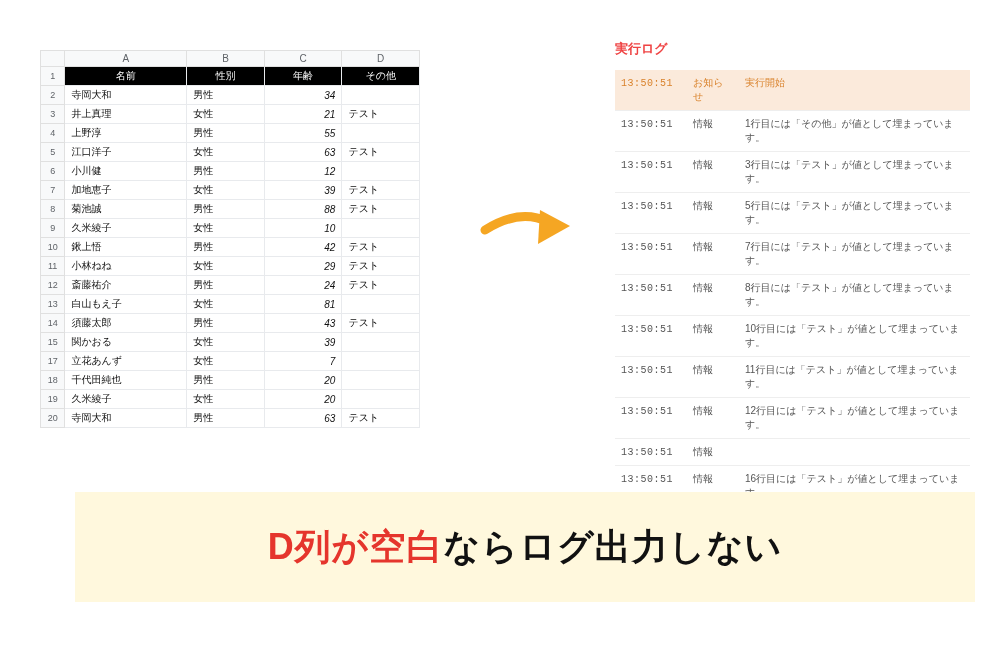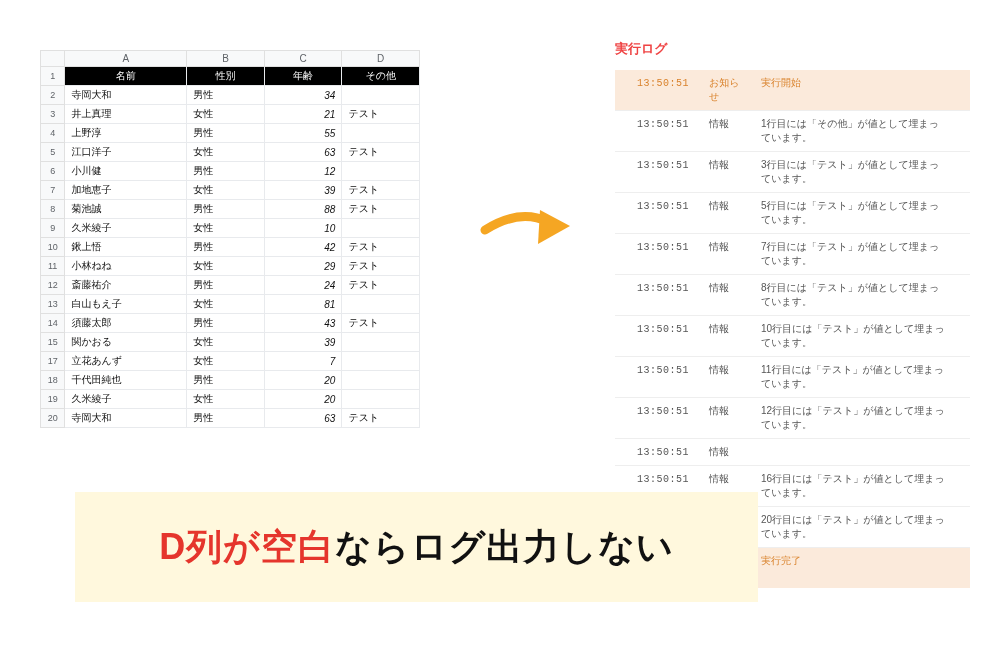--- a/index.html
+++ b/index.html
@@ -43,34 +43,34 @@
     
     .log {
       position: absolute;
       left: 615px;
       top: 40px;
       width: 355px;
       font-size: 10px;
       color: #333;
     }
     .log-title { font-size: 13px; font-weight: bold; margin-bottom: 12px; color: #ef4444; }
-    .log-row { display: flex; gap: 14px; padding: 6px 22px; border-top: 1px solid #eee; align-items: baseline; }
+    .log-row { display: flex; gap: 14px; padding: 6px 6px; border-top: 1px solid #eee; align-items: baseline; }
     .log-row:first-of-type { border-top: none; }
     .log-row.notice { background: #fbeadb; color: #d9822b; }
     .log-row.info { color: #555; }
     .log-time { font-family: "Courier New", monospace; letter-spacing: 0.5px; width: 58px; }
     .log-type { width: 38px; }
     .log-msg { flex: 1; }
 
     
     .caption {
       position: absolute;
       left: 75px;
       top: 492px;
-      width: 683px;
+      width: 900px;
       height: 110px;
       background: #fff8dd;
       display: flex;
       align-items: center;
       justify-content: center;
       font-size: 36px;
       font-weight: 900;
       letter-spacing: 1px;
     }
     .caption .red { color: #e5352c; }

